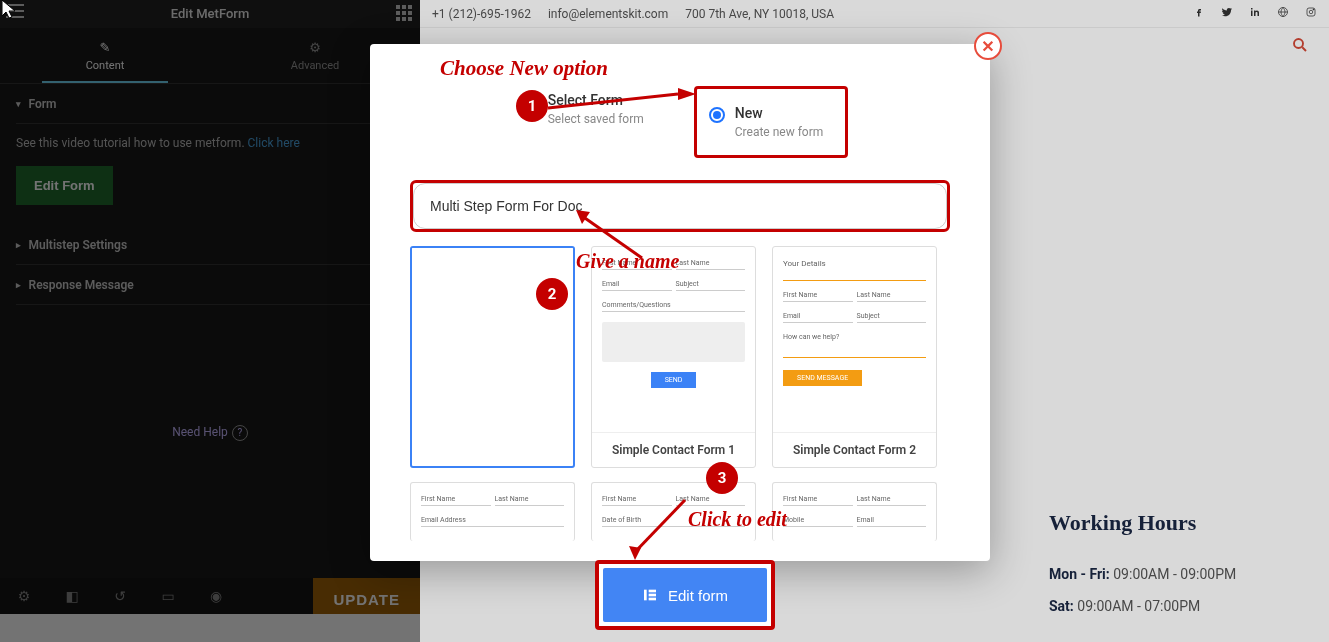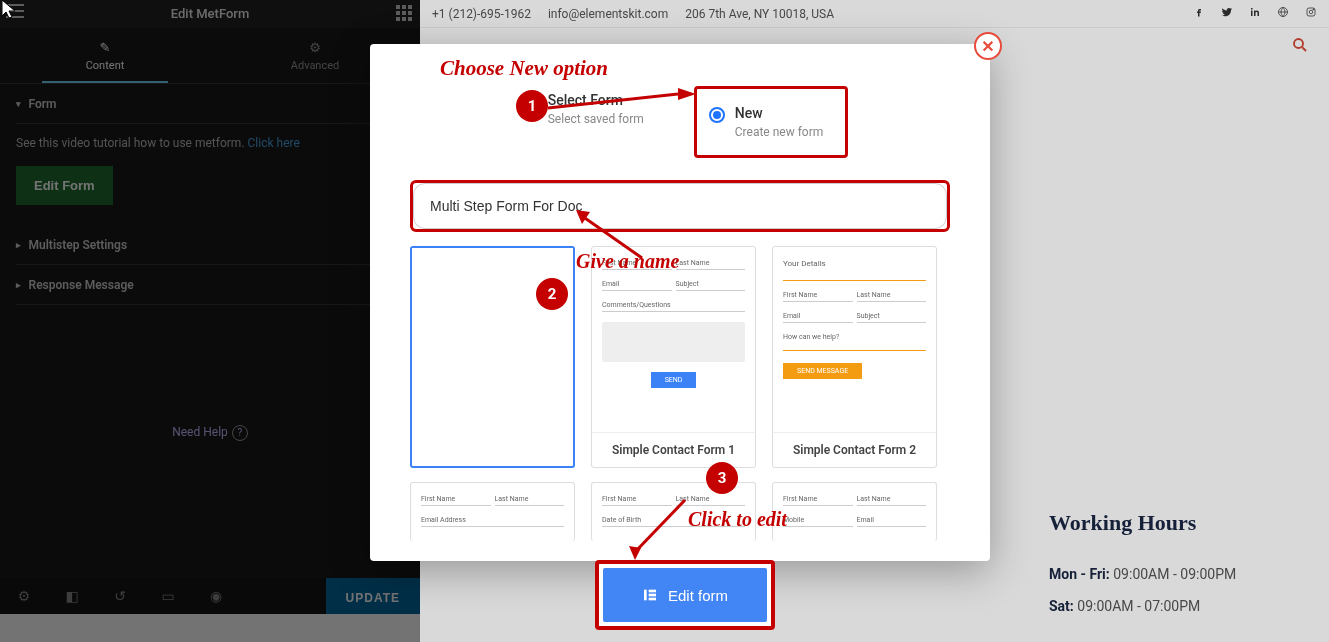--- a/index.html
+++ b/index.html
@@ -26,21 +26,21 @@
 .form-section { padding:12px 16px 20px; }
 .tutorial { font-size:12px; color:#bbb; margin-bottom:16px; }
 .tutorial a { color:#4aa3df; text-decoration:none; }
 .edit-form-btn { background:#1f6a2e; color:#fff; border:none; padding:12px 18px; font-size:13px; font-weight:600; cursor:pointer; }
 
 .need-help { text-align:center; font-size:12px; color:#c4b5fd; margin-top:120px; }
 .need-help .q-icon { display:inline-block; border:1px solid #999; border-radius:50%; width:16px; height:16px; line-height:14px; font-size:10px; margin-left:4px; }
 
 .bottom-bar { position:absolute; bottom:0; left:0; right:0; height:36px; background:#151515; display:flex; align-items:center; }
 .bottom-bar .bicon { width:48px; text-align:center; color:#888; font-size:14px; cursor:pointer; }
-.bottom-bar .update-btn { margin-left:auto; background:#0369a1; color:#fff; height:36px; padding:13px 20px; border:none; font-size:12px; font-weight:600; letter-spacing:1px; cursor:pointer; }
+.bottom-bar .update-btn { margin-left:auto; background:#a16207; color:#fff; height:36px; padding:13px 20px; border:none; font-size:15px; font-weight:600; letter-spacing:1px; cursor:pointer; }
 
 
 .page { position:absolute; left:420px; top:0; right:0; height:642px; background:#fff; }
 .topbar { height:28px; display:flex; align-items:center; padding:0 12px; font-size:12px; color:#555; border-bottom:1px solid #eee; }
 .topbar .info span { margin-right:14px; }
 .topbar .socials { margin-left:auto; display:flex; gap:16px; color:#444; }
 .topbar .socials .si { cursor:pointer; }
 
 .sub-header { height:38px; display:flex; align-items:center; justify-content:flex-end; padding:0 20px; }
 .search-icon { color:#d34836; font-size:18px; }
@@ -74,21 +74,21 @@
 .tmpl.selected { border:2px solid #3b82f6; }
 .tmpl-preview { height:185px; padding:12px 10px 8px; font-size:8px; color:#555; display:flex; flex-direction:column;}
 .tmpl-preview.blank { background:#fff; }
 .tmpl-row { display:flex; gap:4px; margin-bottom:10px; }
 .tmpl-field { flex:1; border-bottom:1px solid #ccc; padding-bottom:2px; font-size:7px; color:#666; }
 .tmpl-full { border-bottom:1px solid #ccc; padding-bottom:2px; margin-bottom:10px; font-size:7px; color:#666;}
 .tmpl-ta { background:#eee; height:40px; margin-bottom:10px; border-radius:2px; }
 .tmpl-btn { align-self:center; font-size:7px; padding:4px 14px; border-radius:0; text-align:right; }
 .tmpl-btn.blue { background:#3b82f6; color:#fff; }
 .tmpl-btn.orange { background:#f39c12; color:#fff; }
-.tmpl-help { font-size:7px; color:#666; border-bottom:1px solid #f39c12; padding-bottom:9px; margin-bottom:12px; }
+.tmpl-help { font-size:7px; color:#666; border-bottom:1px solid #f39c12; padding-bottom:16px; margin-bottom:12px; }
 .tmpl-name { text-align:center; font-size:12px; font-weight:600; color:#444; padding:10px 4px; border-top:1px solid #eee; }
 
 .templates.row2 .tmpl-preview { height:auto; padding:12px 10px 4px;}
 .templates.row2 { margin-top:14px; }
 
 
 .edit-form-main-wrap { position:absolute; left:595px; top:560px; width:180px; height:70px; border:4px solid #c40000; border-radius:4px; display:flex; align-items:center; justify-content:center; z-index:30; background:#fff; padding:4px;}
 .edit-form-main { width:100%; height:100%; background:#4285f4; color:#fff; border:none; font-size:15px; font-weight:500; display:flex; align-items:center; justify-content:center; gap:10px; cursor:pointer; border-radius:2px;}
 .ef-icon { display:inline-block; width:16px; }
 .ef-icon svg { display:block; }
@@ -173,21 +173,21 @@
     <div class="bicon">◉</div>
     <button class="update-btn">UPDATE</button>
   </div>
 </div>
 
 <div class="page">
   <div class="topbar">
     <div class="info">
       <span>+1 (212)-695-1962</span>
       <span>info@elementskit.com</span>
-      <span>206 7th Ave, NY 10018, USA</span>
+      <span>700 7th Ave, NY 10018, USA</span>
     </div>
     <div class="socials">
       <span class="si"><svg width="12" height="12" viewBox="0 0 24 24" fill="#333">
             <path d="M13 9h3V6h-3c-1.7 0-3 1.3-3 3v2H8v3h2v7h3v-7h2.5l.5-3H13V9z"></path>
           </svg></span>
       <span class="si"><svg width="12" height="12" viewBox="0 0 24 24" fill="#333">
             <path d="M22 5.8c-.7.3-1.5.5-2.3.6.8-.5 1.5-1.3 1.8-2.2-.8.5-1.7.8-2.6 1-.8-.8-1.9-1.3-3.1-1.3-2.3 0-4.2 1.9-4.2 4.2 0 .3 0 .7.1 1C8 8.9 4.9 7.2 2.8 4.6c-.4.6-.6 1.3-.6 2.1 0 1.5.7 2.7 1.9 3.5-.7 0-1.3-.2-1.9-.5v.1c0 2 1.4 3.7 3.4 4.1-.4.1-.7.1-1.1.1-.3 0-.5 0-.8-.1.5 1.7 2.1 2.9 4 2.9-1.5 1.1-3.3 1.8-5.3 1.8H2c1.8 1.2 4 1.9 6.3 1.9 7.5 0 11.7-6.3 11.7-11.7v-.5c.8-.6 1.5-1.3 2-2.1z"></path>
           </svg></span>
       <span class="si"><svg width="12" height="12" viewBox="0 0 24 24" fill="#333">
             <path d="M4 4h3v3H4zM4 9h3v11H4zM10 9h3v1.5c.5-1 1.7-1.7 3-1.7 2.2 0 4 1.8 4 4V20h-3v-6c0-1.1-.9-2-2-2s-2 .9-2 2v6h-3V9z"></path>

